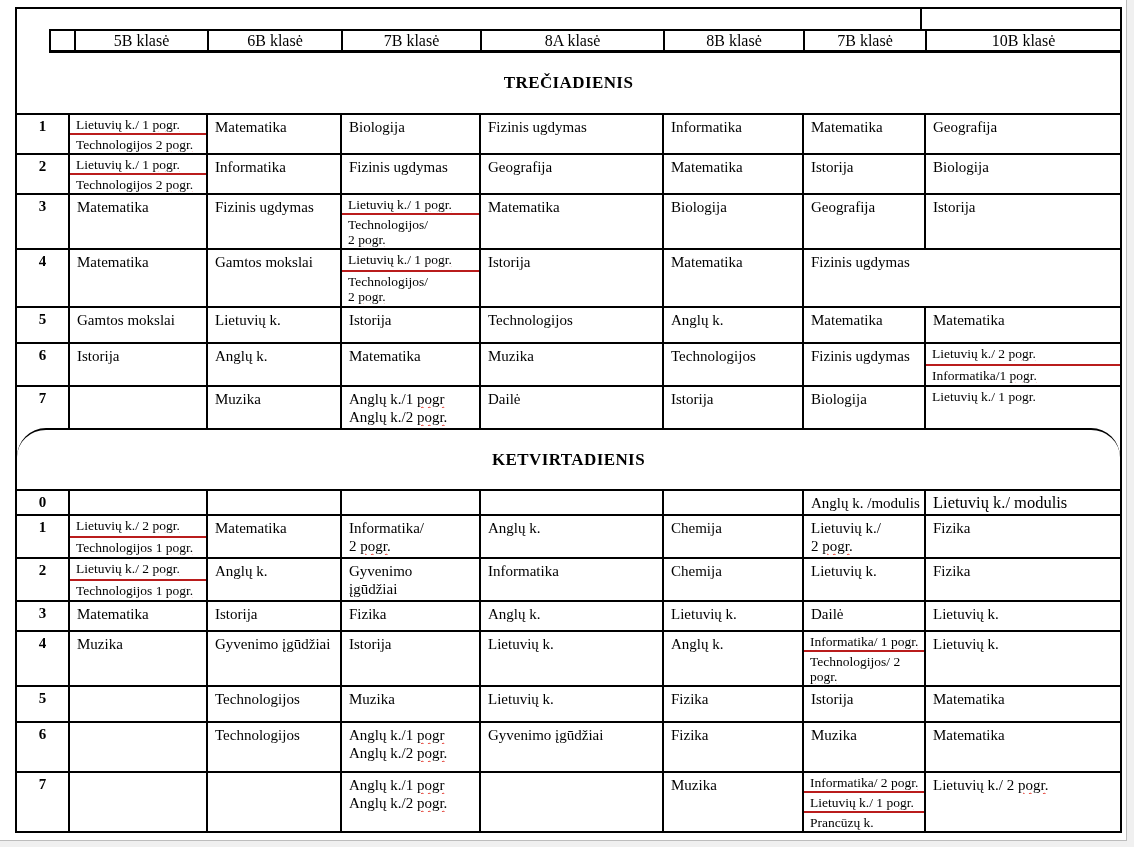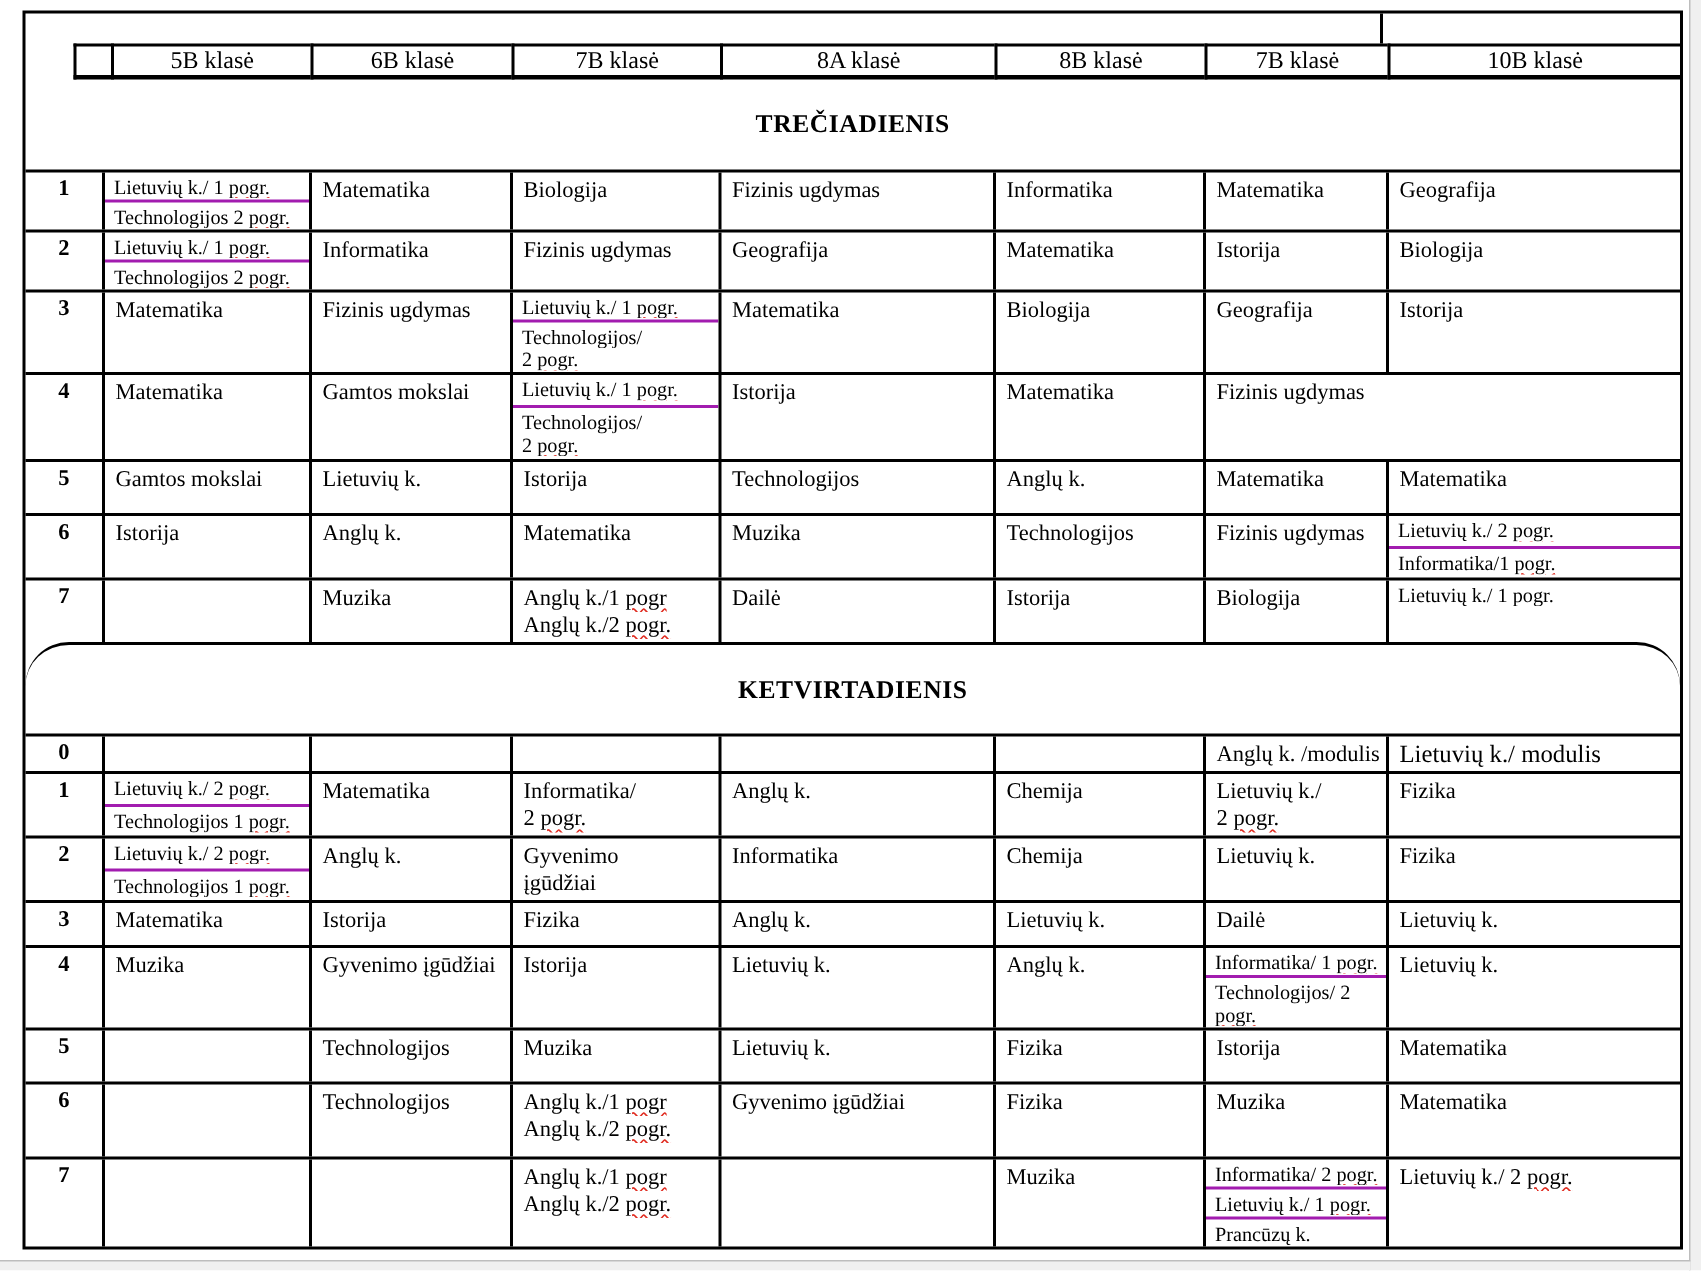--- a/index.html
+++ b/index.html
@@ -32,21 +32,21 @@
 
   .trow { display:grid; grid-template-columns:51px 138px 134px 139px 183px 140px 122px auto;
           border-top:2px solid #000; }
   .cell { border-left:2px solid #000; overflow:hidden; }
   .cell:first-child { border-left:none; }
   .numcell { font-weight:bold; text-align:center; font-size:15px; padding-top:3px; }
   .subjcell { padding:3px 3px 2px 7px; font-size:15px; line-height:18px; }
   .subjcell .line { white-space:nowrap; overflow:hidden; }
   .subjcell.big { font-size:16.5px; }
   .splitcell { display:flex; flex-direction:column; padding:0; }
-  .sub { flex:1 1 auto; border-top:2px solid #a21caf; padding:2px 2px 1px 6px;
+  .sub { flex:1 1 auto; border-top:2px solid #b91c1c; padding:2px 2px 1px 6px;
          font-size:13.5px; line-height:15px; }
   .sub:first-child { border-top:none; }
   .sub .line { white-space:nowrap; overflow:hidden; }
 
   .sq { text-decoration-line:underline; text-decoration-style:wavy;
         text-decoration-color:#e02b20; text-decoration-thickness:1px;
         text-underline-offset:2px; }
 </style>
 </head>
 <body>

